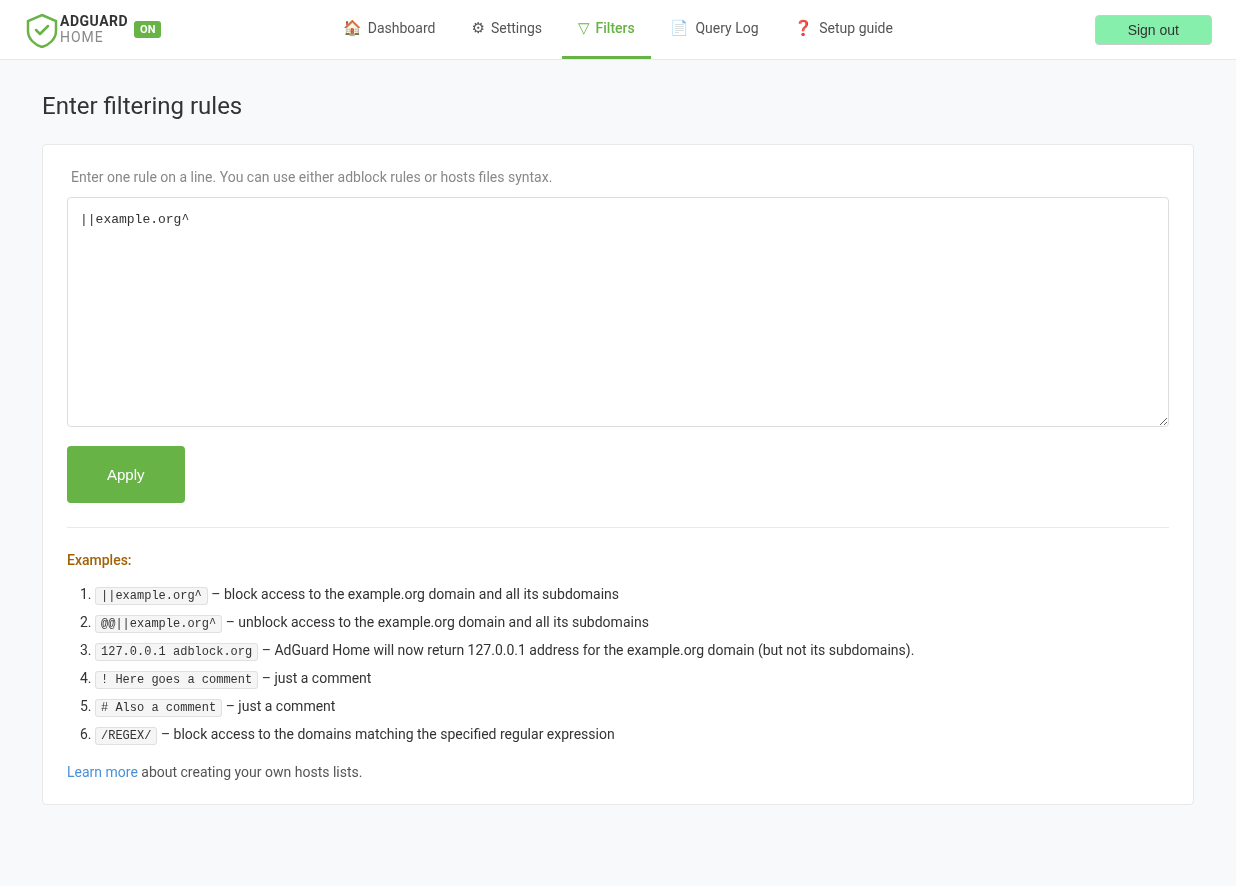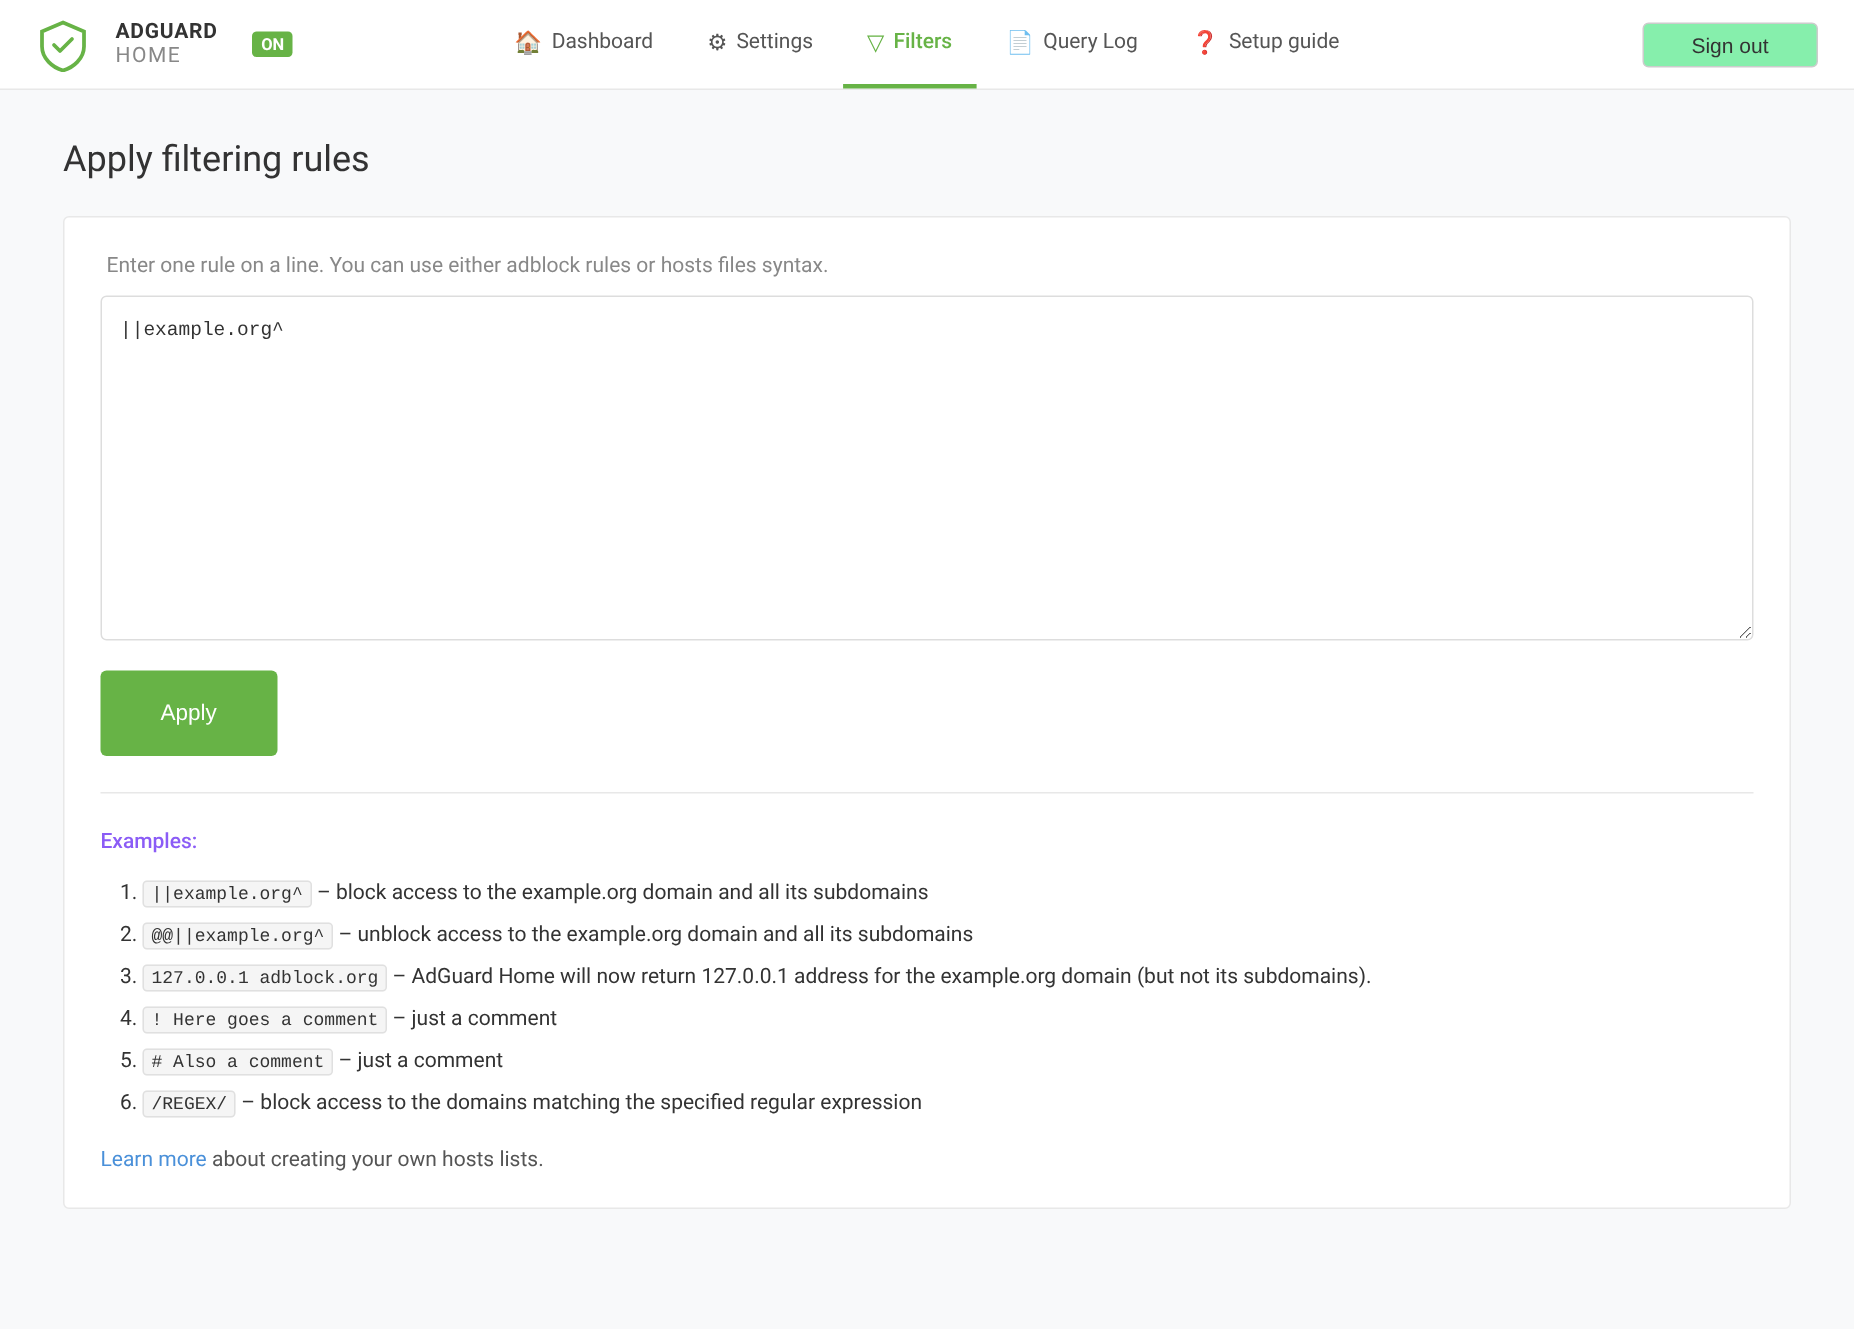--- a/index.html
+++ b/index.html
@@ -22,21 +22,21 @@
       height: 60px;
       display: flex;
       align-items: center;
       padding: 0 24px;
       position: relative;
     }
 
     .logo-area {
       display: flex;
       align-items: center;
-      gap: 17px;
+      gap: 0;
     }
 
     .logo-icon {
       width: 36px;
       height: 36px;
     }
 
     .logo-text {
       display: flex;
       flex-direction: column;
@@ -171,21 +171,21 @@
       border-top: 1px solid #e8e8e8;
       margin: 24px 0;
     }
 
     .examples-section {
       margin-top: 8px;
     }
 
     .examples-title {
       font-size: 14px;
-      color: #8b5cf6;
+      color: #a16207;
       margin-bottom: 12px;
       font-weight: 500;
     }
 
     .examples-list {
       list-style: decimal;
       padding-left: 28px;
       line-height: 2;
     }
 
@@ -252,21 +252,21 @@
     <a class="nav-item">
       <span class="nav-icon">❓</span>
       <span>Setup guide</span>
     </a>
   </nav>
 
   <button class="sign-out-btn">Sign out</button>
 </header>
 
 <main class="main">
-  <h1 class="page-title">Apply filtering rules</h1>
+  <h1 class="page-title">Enter filtering rules</h1>
 
   <div class="card">
     <p class="hint-text">Enter one rule on a line. You can use either adblock rules or hosts files syntax.</p>
 
     <textarea class="rules-textarea" style="">||example.org^</textarea>
 
     <br>
     <button class="apply-btn">Apply</button>
 
     <hr class="divider">

